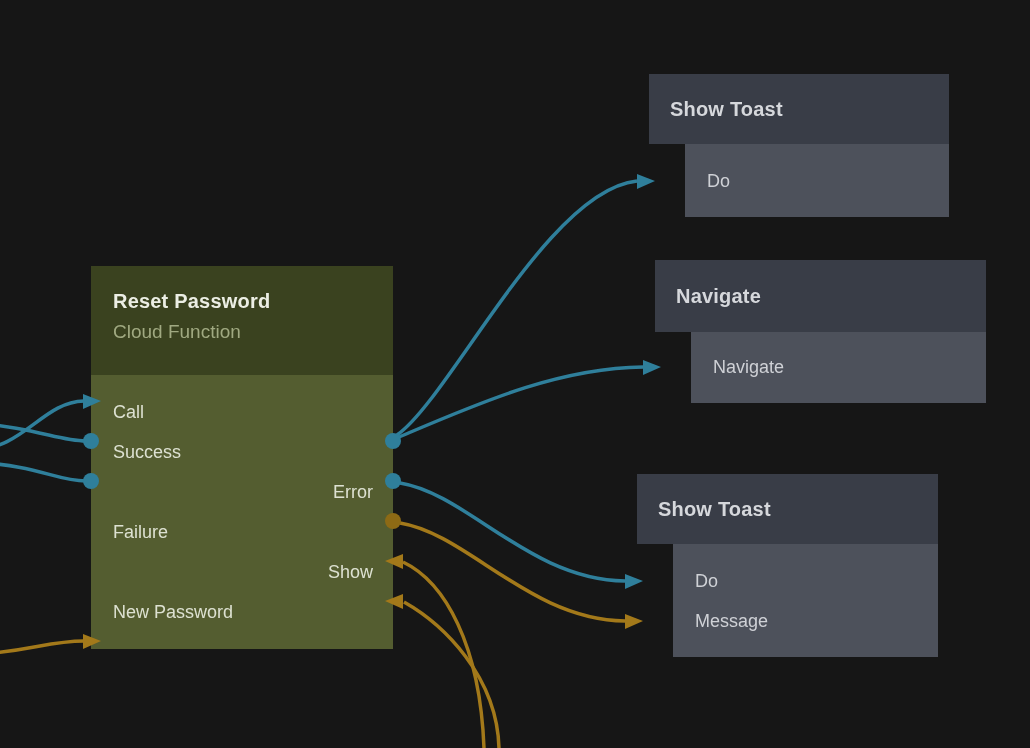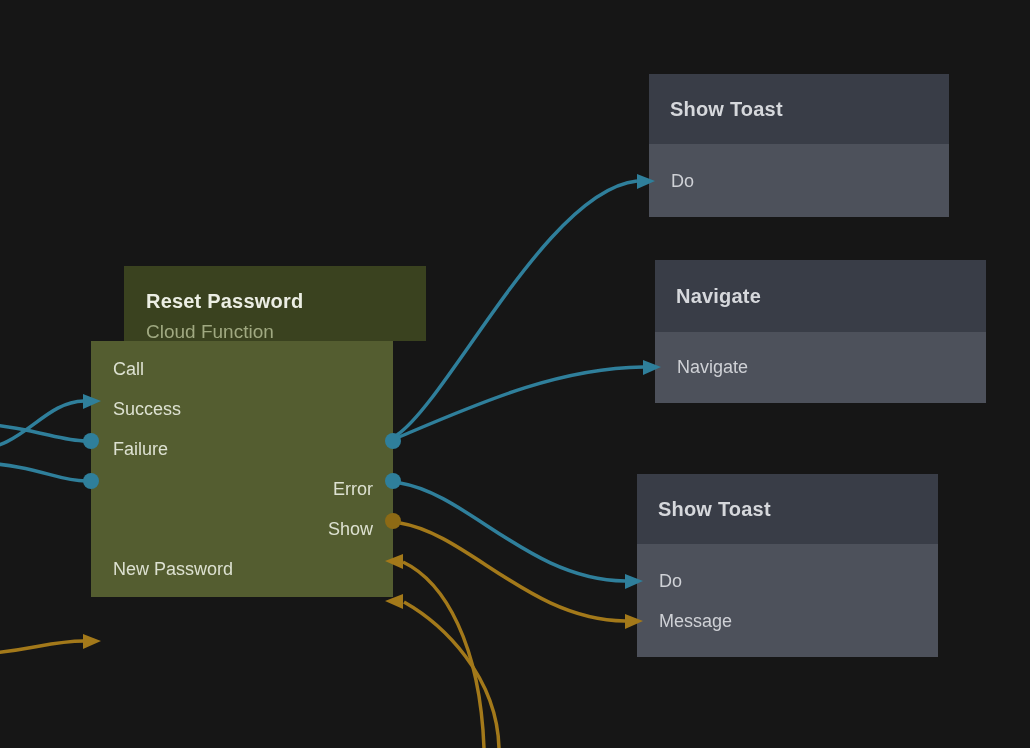--- a/index.html
+++ b/index.html
@@ -20,27 +20,27 @@
   *{margin:0;padding:0;box-sizing:border-box;}
   html,body{width:1030px;height:748px;}
   body{
     background:var(--bg);
     font-family:"Liberation Sans","DejaVu Sans",sans-serif;
     overflow:hidden;
   }
   .canvas{position:relative;width:1030px;height:748px;overflow:hidden;}
   .node{position:absolute;z-index:1;}
   .node-header{width:100%;}
-  .fn .node-header{background:var(--fn-header);height:75px;padding:20px 22px 0 22px;margin-left:33px;}
+  .fn .node-header{background:var(--fn-header);height:109px;padding:20px 22px 0 22px;}
   .fn-title{color:var(--fn-title);font-size:20px;font-weight:bold;line-height:30px;letter-spacing:.2px;}
   .fn-subtitle{color:var(--fn-subtitle);font-size:19px;line-height:31px;}
-  .fn .node-body{background:var(--fn-body);padding:8px 0;}
+  .fn .node-body{background:var(--fn-body);padding:17px 0;}
   .act .node-header{background:var(--act-header);display:flex;align-items:center;padding:4px 21px;}
   .act-title{color:var(--act-title);font-size:20px;font-weight:bold;letter-spacing:.2px;}
-  .act .node-body{background:var(--act-body);padding:17px 0 16px 0;}
+  .act .node-body{background:var(--act-body);padding:17px 0 16px 0;margin-left:36px;}
   .row{height:40px;line-height:40px;font-size:18px;padding:0 20px 0 22px;color:var(--fn-label);white-space:nowrap;}
   .row.right{text-align:right;}
   .act .row{color:var(--act-label);}
   svg.wires{position:absolute;left:0;top:0;z-index:2;pointer-events:none;}
   svg.wires .wire{fill:none;stroke-width:3.5px;pointer-events:stroke;}
   svg.wires .wire.exec{stroke:var(--exec);}
   svg.wires .wire.data{stroke:var(--data);}
   svg.wires .marker{pointer-events:auto;}
   svg.wires .marker.exec{fill:var(--exec);}
   svg.wires .marker.data{fill:var(--data);}
@@ -52,22 +52,22 @@
 <div class="canvas">
 
   <div class="node fn" style="left:91px;top:266px;width:302px;">
     <div class="node-header">
       <div class="fn-title">Reset Password</div>
       <div class="fn-subtitle">Cloud Function</div>
     </div>
     <div class="node-body">
       <div class="row">Call</div>
       <div class="row">Success</div>
+      <div class="row right">Error</div>
       <div class="row">Failure</div>
-      <div class="row right">Error</div>
       <div class="row right">Show</div>
       <div class="row">New Password</div>
     </div>
   </div>
 
   <div class="node act" style="left:649px;top:74px;width:300px;">
     <div class="node-header" style="height:70px;">
       <div class="act-title">Show Toast</div>
     </div>
     <div class="node-body">

